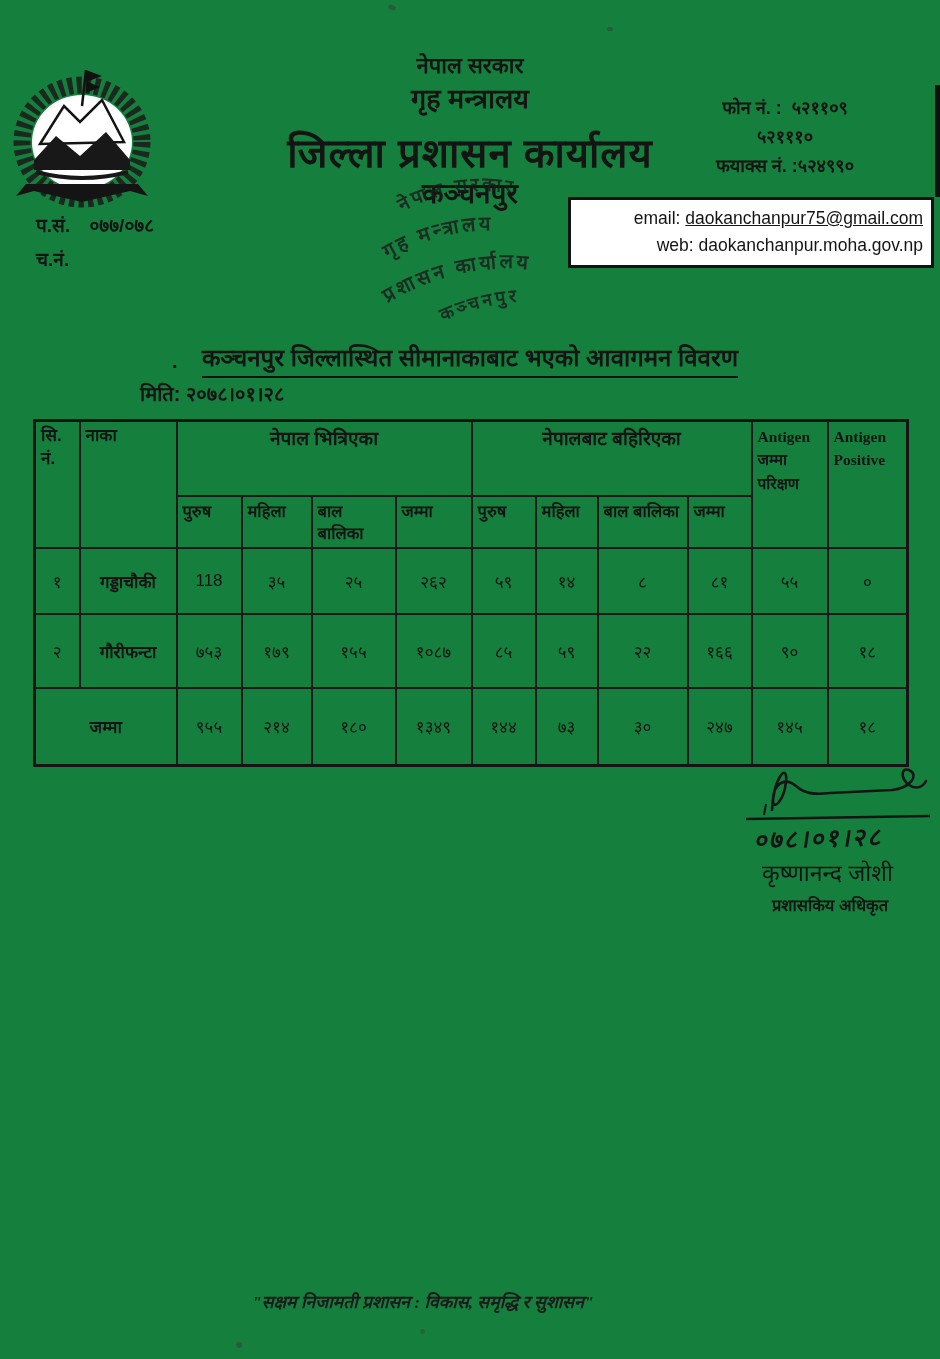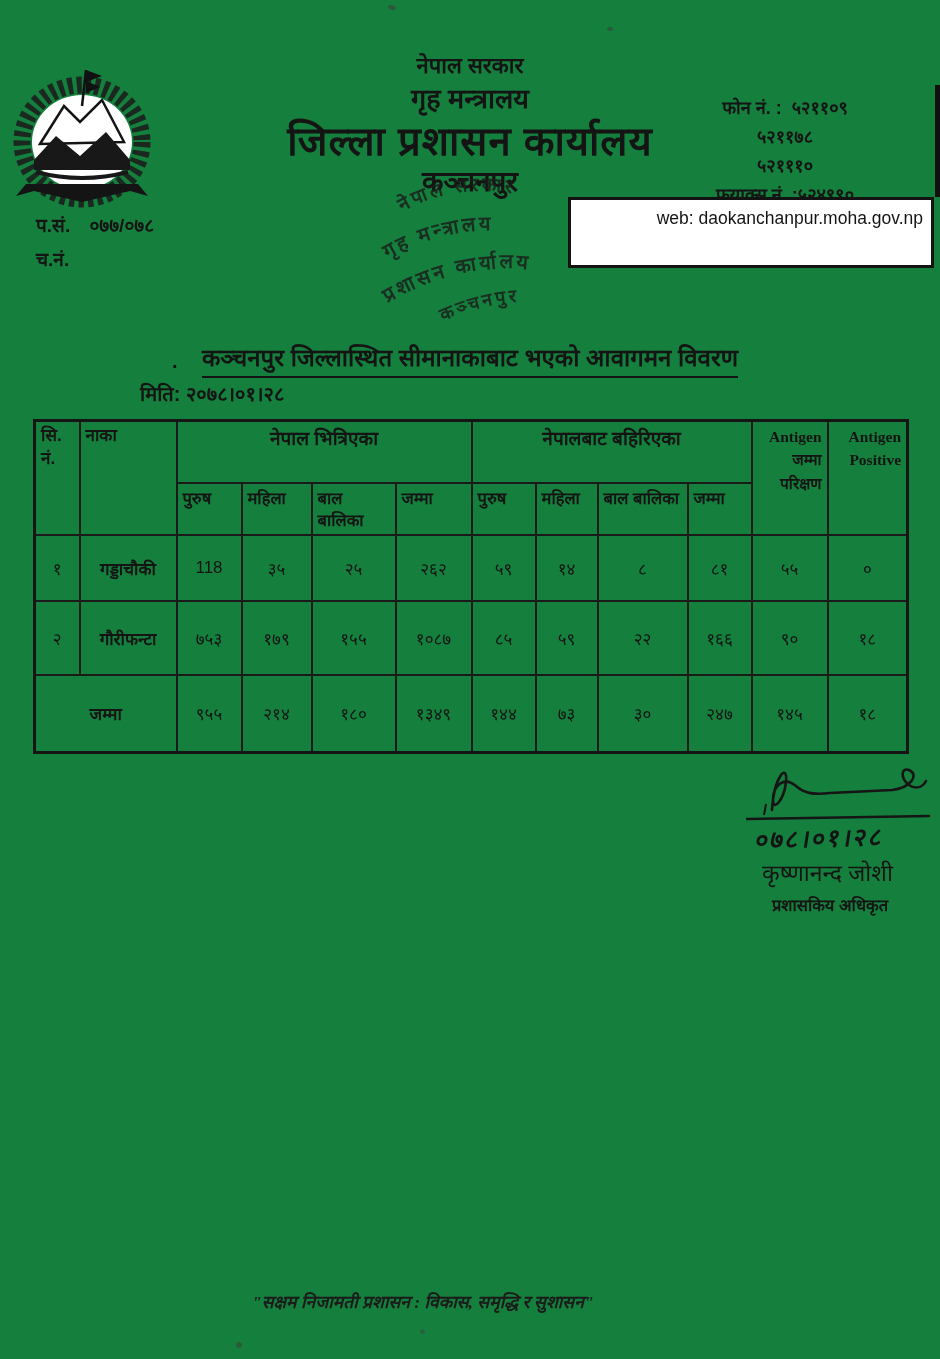--- a/index.html
+++ b/index.html
@@ -10,21 +10,21 @@
     background:#15803d;
     font-family:"Liberation Sans","DejaVu Sans",sans-serif;
     color:#141414;
     overflow:hidden;
   }
   
   .emblem{position:absolute;left:6px;top:60px;width:152px;height:158px;}
   .lh-center{position:absolute;left:200px;top:54px;width:540px;text-align:center;line-height:1.1;}
   .lh-gov{font-size:22px;font-weight:bold;}
   .lh-ministry{font-size:27px;font-weight:bold;margin-top:7px;}
-  .lh-office{font-size:40px;font-weight:bold;margin-top:4px;letter-spacing:1px;}
+  .lh-office{font-size:40px;font-weight:bold;margin-top:16px;letter-spacing:1px;}
   .lh-district{font-size:28px;font-weight:bold;margin-top:4px;}
   .phone-block{position:absolute;left:660px;top:94px;width:250px;text-align:center;font-size:18px;font-weight:bold;line-height:29px;}
   .edge-bar{position:absolute;left:935px;top:85px;width:5px;height:112px;background:#101010;}
   .email-box{
     position:absolute;left:568px;top:197px;width:352px;height:56px;
     border:3px solid #131313;padding:5px 8px 4px 0;
     text-align:right;font-size:17.5px;line-height:27px;background:#fff;
   }
   .email-underline{text-decoration:underline;}
   .ref-line{position:absolute;left:36px;top:212px;font-size:19px;font-weight:bold;}
@@ -42,29 +42,29 @@
   table.main{
     position:absolute;left:33px;top:419px;width:873px;
     border-collapse:collapse;table-layout:fixed;background:transparent;
   }
   table.main th,table.main td{
     border:2px solid #1a1a1a;
     padding:3px 5px;
     overflow:hidden;
   }
   table.main{border:3px solid #151515;}
-  tr.hr1{height:62px;}
+  tr.hr1{height:75px;}
   tr.hr2{height:44px;}
   tr.r1{height:66px;}
   tr.r2{height:74px;}
   tr.rt{height:77px;}
   th.corner{vertical-align:top;text-align:left;font-size:17px;line-height:1.35;}
   th.group{vertical-align:top;text-align:center;font-size:19px;padding-top:5px;}
   th.sub{vertical-align:top;text-align:left;font-size:16.5px;line-height:1.35;}
-  th.antigen{vertical-align:top;text-align:right;font-family:"Liberation Serif","DejaVu Serif",serif;font-size:15.5px;line-height:1.5;}
+  th.antigen{vertical-align:top;text-align:left;font-family:"Liberation Serif","DejaVu Serif",serif;font-size:15.5px;line-height:1.5;}
   td.num{text-align:center;font-size:17px;}
   td.naka{text-align:center;font-size:17px;font-weight:bold;}
   td.sn{text-align:center;font-size:17px;}
   td.total-label{text-align:center;font-size:17px;font-weight:bold;}
   
   .sig-svg{position:absolute;left:742px;top:760px;width:192px;height:68px;}
   .sig-date{
     position:absolute;left:756px;top:820px;font-size:25px;font-weight:600;
     transform:skewX(-10deg) rotate(-1.5deg);letter-spacing:2px;
   }
@@ -104,28 +104,28 @@
 
   <div class="lh-center">
     <div class="lh-gov">नेपाल सरकार</div>
     <div class="lh-ministry">गृह मन्त्रालय</div>
     <div class="lh-office">जिल्ला प्रशासन कार्यालय</div>
     <div class="lh-district">कञ्चनपुर</div>
   </div>
 
   <div class="phone-block">
     <div><span>फोन नं. :</span>&nbsp;&nbsp;<span>५२११०९</span></div>
-    <div>५२११७८</div>
     <div>५२१११०</div>
     <div><span>फयाक्स नं. :</span><span>५२४९९०</span></div>
   </div>
 
   <div class="edge-bar"></div>
 
   <div class="email-box">
+    <div><span>email:</span> <span class="email-underline">daokanchanpur75@gmail.com</span></div>
     <div><span>web:</span> <span>daokanchanpur.moha.gov.np</span></div>
   </div>
 
   <div class="ref-line">
     <span>प.सं.</span>
     <span class="val">०७७/०७८</span>
   </div>
   <div class="ch-line">च.नं.</div>
 
   <div class="stamp">

